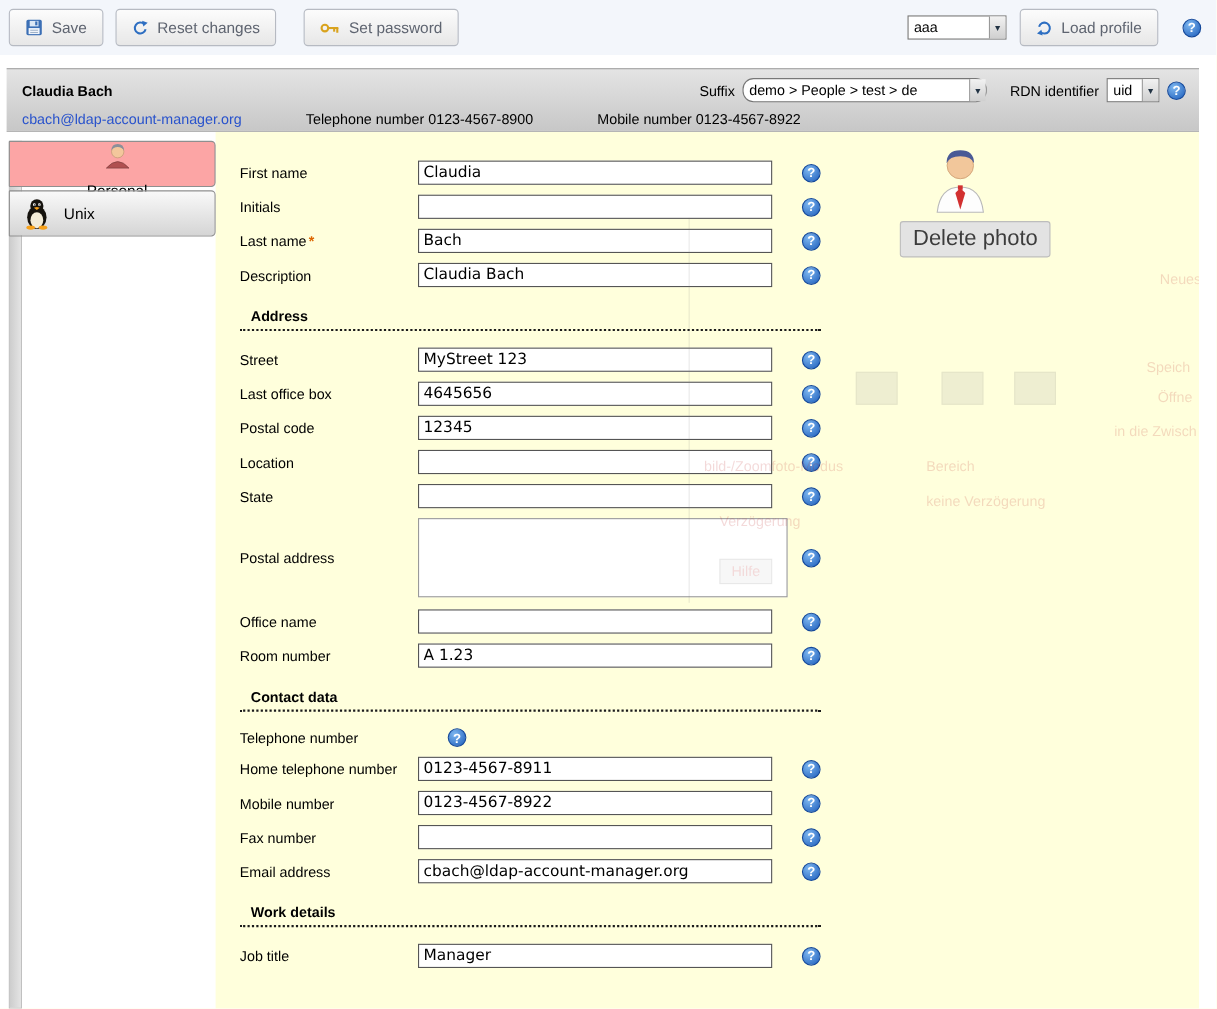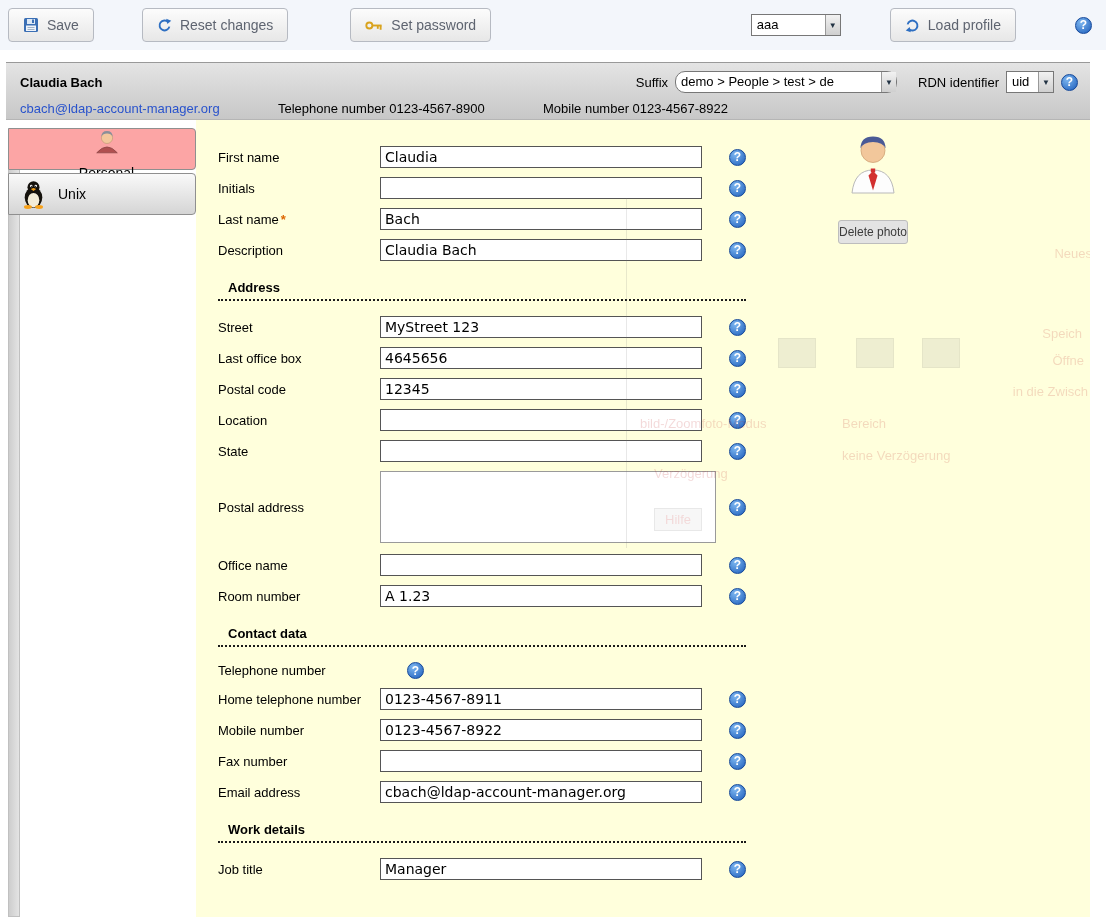--- a/index.html
+++ b/index.html
@@ -6,21 +6,20 @@
   html,body { margin:0; padding:0; }
   body {
     width:1106px; height:917px; overflow:hidden; background:#fff;
     font-family:"Liberation Sans","DejaVu Sans",sans-serif; font-size:13px; color:#000;
   }
 
   
   .toolbar {
     height:50px; background:#f3f6fb; display:flex; align-items:center;
     padding:0 14px 0 8px;
-    gap:37px;
   }
   .btn {
     display:inline-flex; align-items:center; gap:8px; height:34px;
     padding:0 14px; background:linear-gradient(#fcfcfc,#e7e7e7);
     border:1px solid #b6bac2; border-radius:4px; color:#5e6470; font-size:14px;
     cursor:pointer; margin-right:11px; white-space:nowrap;
   }
   .btn.setpw { margin-left:14px; }
   .spacer { flex:1; }
   .selectbox {
@@ -97,22 +96,22 @@
   .frow.tarow { margin-bottom:11px; }
 
   .sect {
     width:528px; margin:19px 0 15px; padding:0 0 4px 10px;
     font-weight:bold; font-size:13px; border-bottom:2px dotted #1a1a1a;
   }
 
   
   .photo-block { position:absolute; left:622px; top:14px; width:110px; text-align:center; z-index:3; }
   .del-photo {
-    margin-top:23px; display:inline-block; padding:4px 0; background:#e3e3e3;
-    border:1px solid #bdbdbd; border-radius:3px; color:#3c3c3c; font-size:12px; cursor:pointer;
+    margin-top:4px; display:inline-block; padding:4px 11px; background:#e3e3e3;
+    border:1px solid #bdbdbd; border-radius:3px; color:#3c3c3c; font-size:20px; cursor:pointer;
     white-space:nowrap;
   }
 
   
   .ghost { position:absolute; left:430px; top:78px; width:462px; height:350px;
            opacity:0.16; color:#b91c1c; z-index:1; pointer-events:none; }
   .ghost .vline { position:absolute; left:0; top:0; bottom:0; width:1px; background:#777; }
   .g-text { position:absolute; white-space:nowrap; font-size:13px; }
   .g-sq { position:absolute; width:38px; height:30px; background:#9a9a9a; border:1px solid #666; }
   .g-btn { position:absolute; padding:3px 10px; border:1px solid #777; background:#cfcfcf; font-size:13px; }

